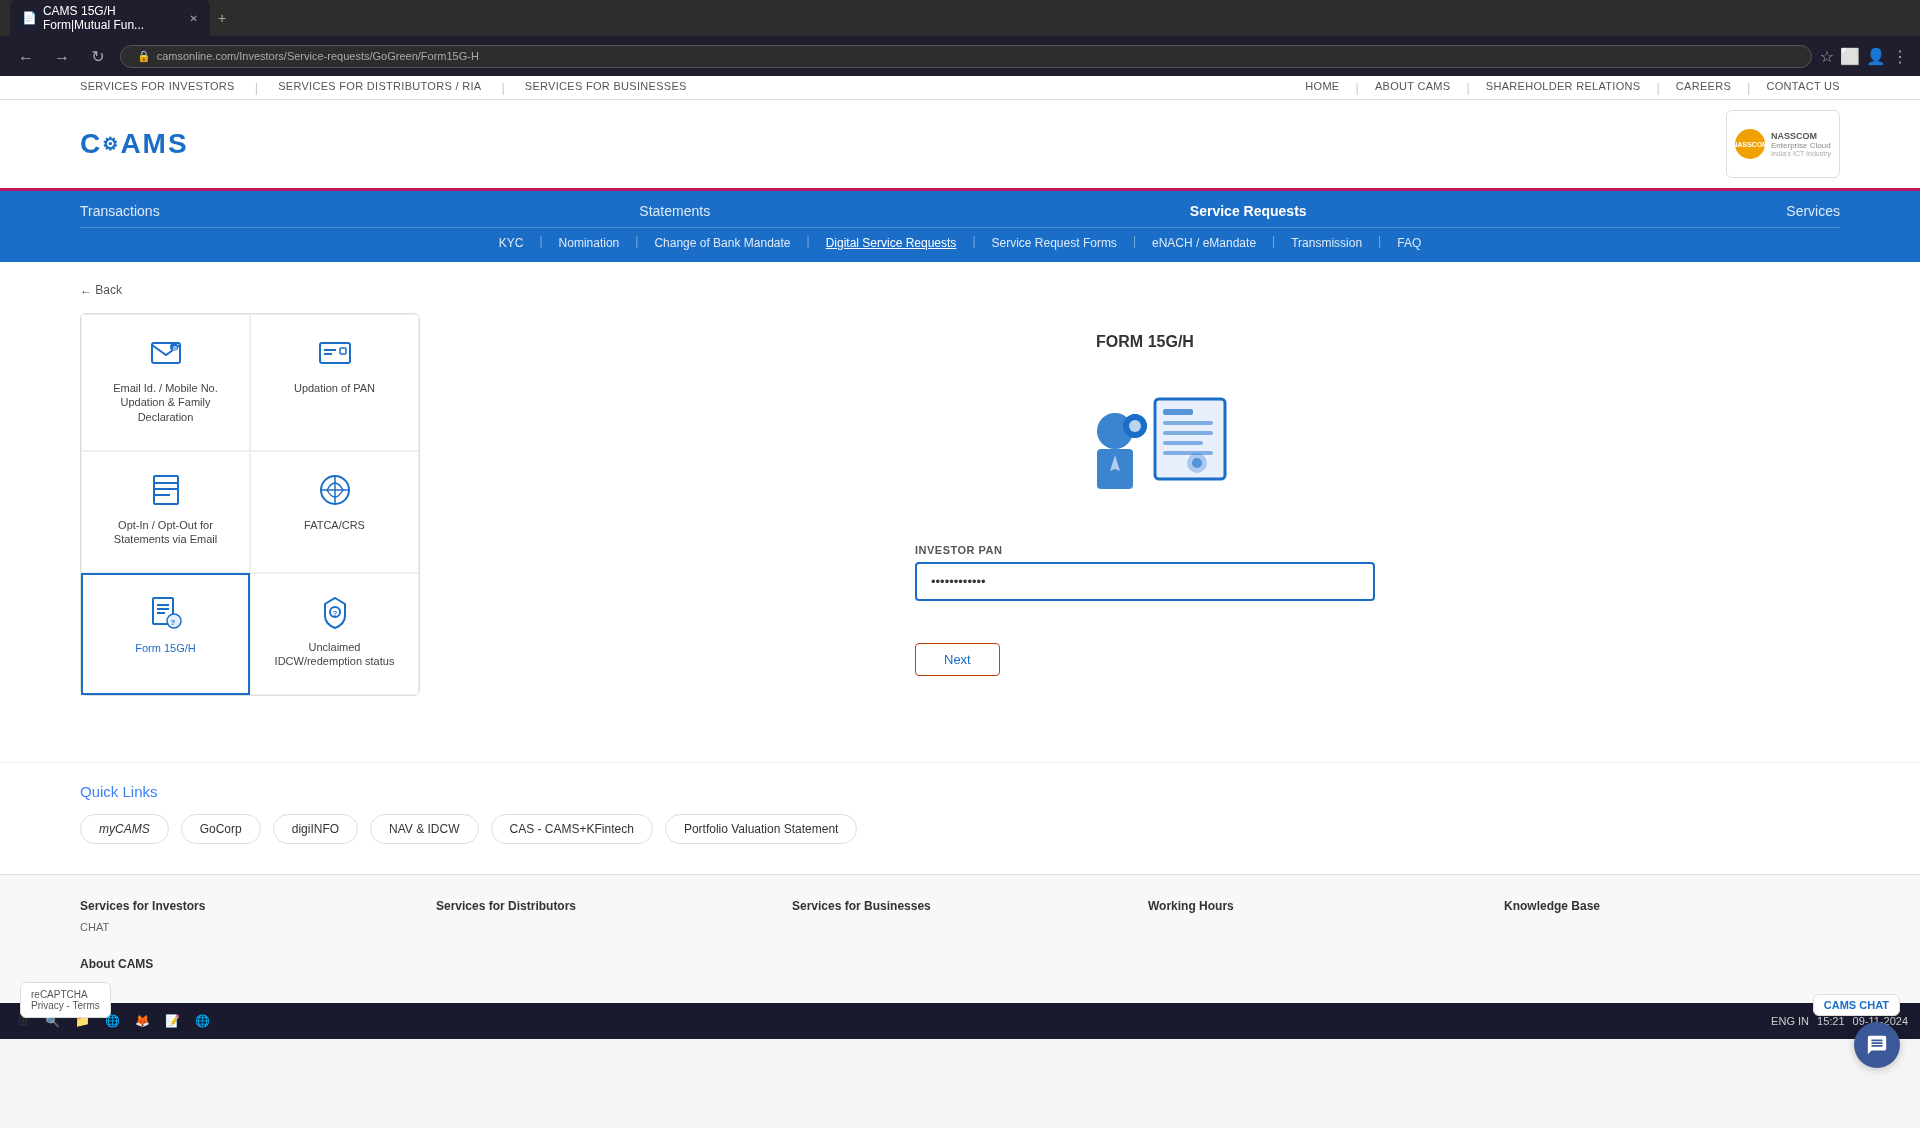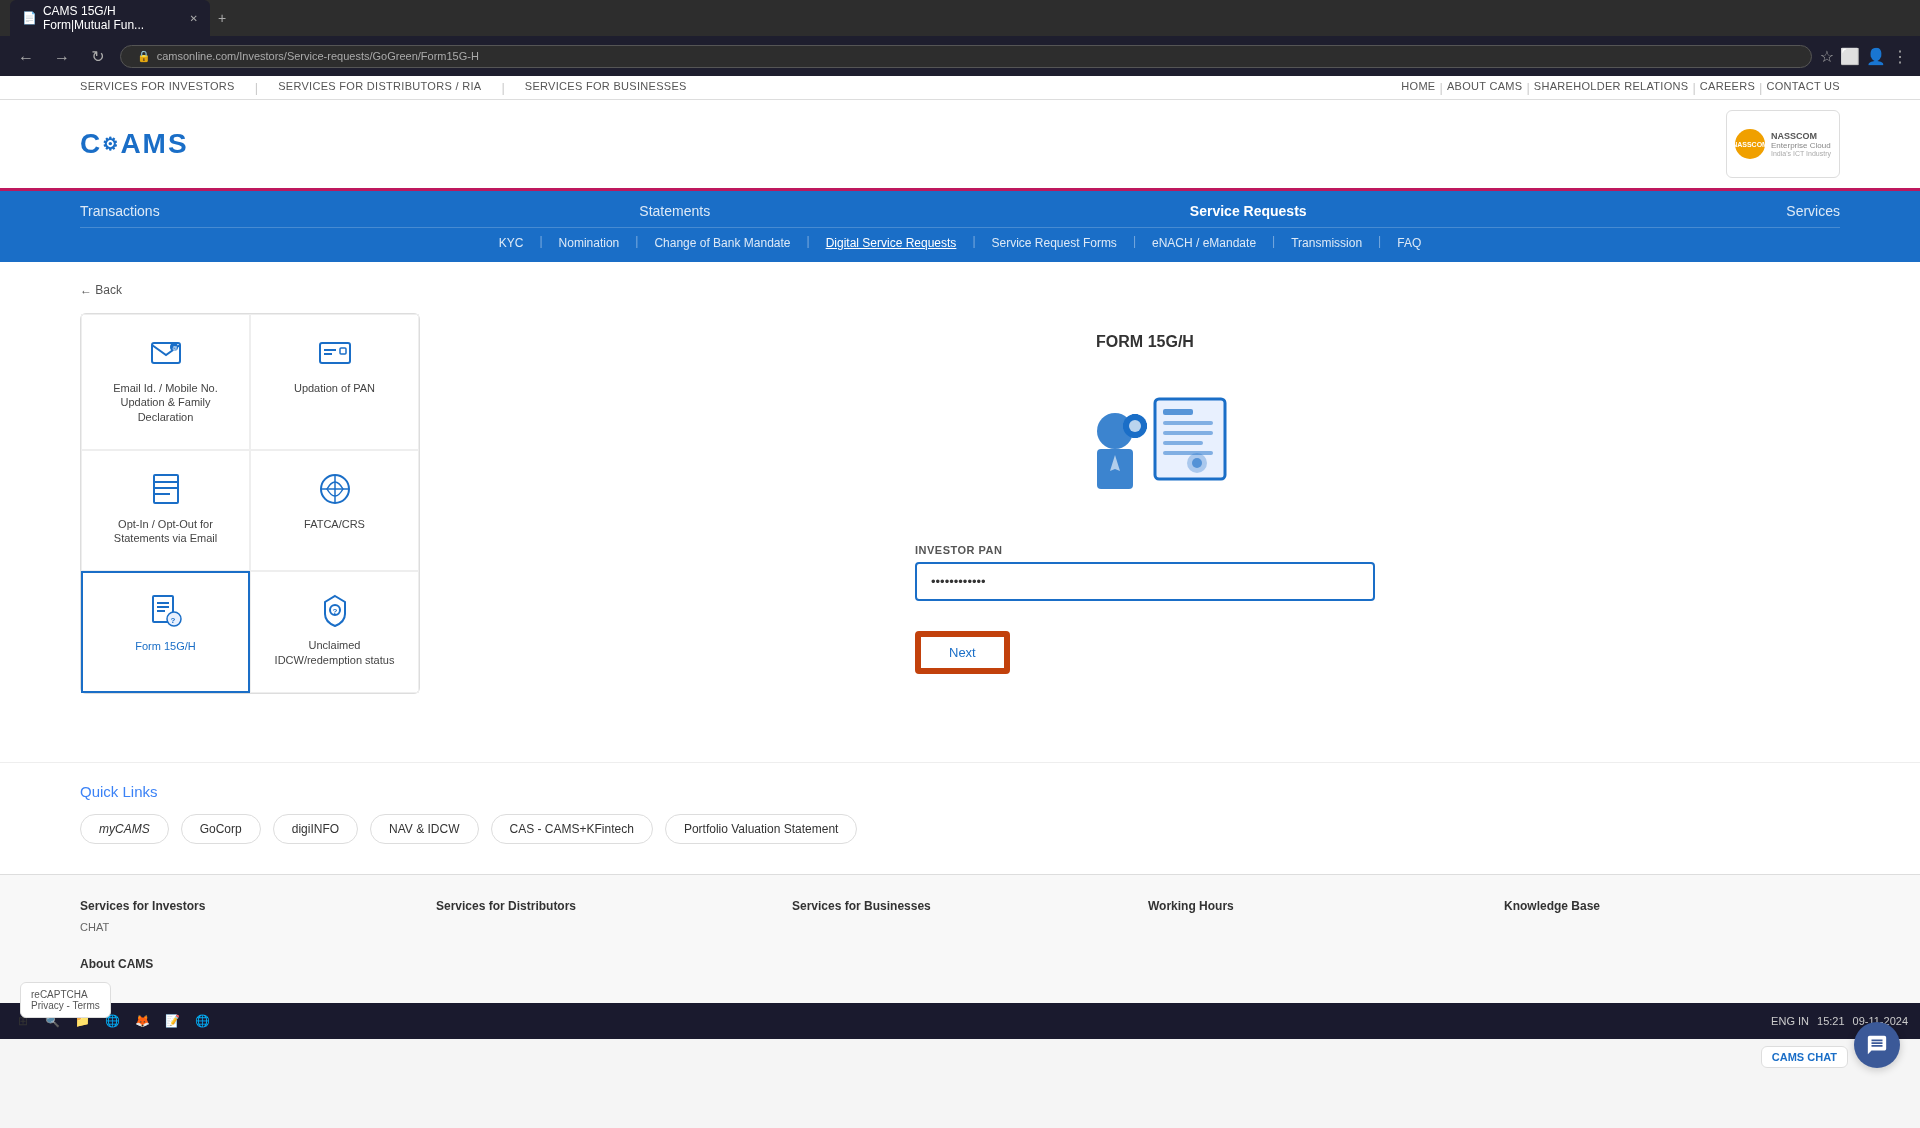--- a/index.html
+++ b/index.html
@@ -16,21 +16,21 @@
     .address-bar { flex: 1; background: #2d2d2d; border: 1px solid #555; border-radius: 20px; padding: 4px 16px; color: #ccc; font-size: 12px; display: flex; align-items: center; gap: 6px; }
     .address-bar span { color: #aaa; font-size: 11px; }
     .browser-right { display: flex; gap: 6px; }
     .browser-icon-btn { background: none; border: none; color: #aaa; font-size: 16px; cursor: pointer; }
 
     
     .top-nav { background: #fff; border-bottom: 1px solid #ddd; padding: 4px 80px; display: flex; justify-content: space-between; align-items: center; }
     .top-nav-left { display: flex; gap: 20px; }
     .top-nav-link { color: #555; font-size: 11px; text-decoration: none; text-transform: uppercase; letter-spacing: 0.3px; }
     .top-nav-sep { color: #ccc; }
-    .top-nav-right { display: flex; gap: 4px; text-align: right; }
+    .top-nav-right { display: flex; gap: 16px; text-align: right; }
     .top-nav-right a { color: #555; font-size: 11px; text-decoration: none; }
 
     
     .header { background: #fff; padding: 10px 80px; display: flex; align-items: center; justify-content: space-between; border-bottom: 3px solid #be185d; }
     .logo { font-size: 28px; font-weight: bold; color: #1a6ec7; letter-spacing: 2px; }
     .nasscom-badge { border: 1px solid #ddd; border-radius: 6px; padding: 18px 8px; display: flex; align-items: center; gap: 6px; font-size: 9px; color: #555; }
     .nasscom-circle { width: 30px; height: 30px; border-radius: 50%; background: #f0a000; display: flex; align-items: center; justify-content: center; font-size: 7px; color: #fff; font-weight: bold; }
 
     
     .main-nav { background: #1a6ec7; padding: 0 80px; }
@@ -56,36 +56,36 @@
     .service-card-label { font-size: 11px; color: #444; line-height: 1.3; }
     .service-card-label.highlight { color: #1a6ec7; }
 
     
     .form-panel { flex: 1; display: flex; flex-direction: column; align-items: center; padding: 20px; }
     .form-title { font-size: 16px; font-weight: bold; color: #333; margin-bottom: 20px; text-align: center; }
     .form-illustration { margin-bottom: 30px; }
     .form-field-group { width: 100%; max-width: 460px; }
     .field-label { font-size: 11px; font-weight: bold; color: #555; margin-bottom: 6px; text-transform: uppercase; letter-spacing: 0.5px; }
     .field-input { width: 100%; padding: 10px 14px; border: 2px solid #1a6ec7; border-radius: 4px; font-size: 13px; color: #333; outline: none; }
-    .next-btn { margin-top: 16px; padding: 8px 28px; background: #fff; color: #1a6ec7; border: 6px solid #c2410c; border-radius: 4px; font-size: 13px; cursor: pointer; }
+    .next-btn { margin-top: 28px; padding: 8px 28px; background: #fff; color: #1a6ec7; border: 1px solid #c2410c; border-radius: 4px; font-size: 13px; cursor: pointer; }
 
     
     .quick-links-section { background: #fff; padding: 20px 80px 30px; border-top: 1px solid #eee; }
     .quick-links-title { font-size: 15px; font-weight: normal; color: #3b82f6; margin-bottom: 14px; }
     .quick-links-list { display: flex; gap: 12px; flex-wrap: wrap; }
     .quick-link-btn { padding: 7px 18px; border: 1px solid #ddd; border-radius: 20px; font-size: 12px; color: #333; cursor: pointer; background: #fff; }
     .quick-link-btn.italic { font-style: italic; }
 
     
     .footer { background: #f8f8f8; border-top: 1px solid #ddd; padding: 24px 80px; display: grid; grid-template-columns: repeat(5, 1fr); gap: 20px; }
     .footer-col-title { font-size: 12px; font-weight: bold; color: #333; margin-bottom: 8px; }
     .footer-link { font-size: 11px; color: #666; text-decoration: none; display: block; margin-bottom: 4px; }
 
     
-    .cams-chat-widget { position: fixed; bottom: 60px; right: 20px; display: flex; align-items: flex-end; gap: 6px; z-index: 1000; }
+    .cams-chat-widget { position: fixed; bottom: 60px; right: 20px; display: flex; flex-direction: column; align-items: flex-end; gap: 6px; z-index: 1000; }
     .cams-chat-label { background: #fff; border: 1px solid #ddd; border-radius: 6px; padding: 4px 10px; font-size: 11px; font-weight: bold; color: #1a6ec7; white-space: nowrap; }
     .cams-chat-btn { width: 46px; height: 46px; background: #3b5998; border-radius: 50%; display: flex; align-items: center; justify-content: center; cursor: pointer; box-shadow: 0 2px 8px rgba(0,0,0,0.2); }
     .cams-chat-btn svg { width: 22px; height: 22px; fill: #fff; }
 
     
     .taskbar { background: #1a1a2e; height: 36px; display: flex; align-items: center; justify-content: space-between; padding: 0 12px; }
     .taskbar-left { display: flex; align-items: center; gap: 8px; }
     .taskbar-icon { width: 22px; height: 22px; border-radius: 3px; display: flex; align-items: center; justify-content: center; font-size: 12px; cursor: pointer; }
     .taskbar-right { display: flex; align-items: center; gap: 8px; color: #ccc; font-size: 11px; }
 

